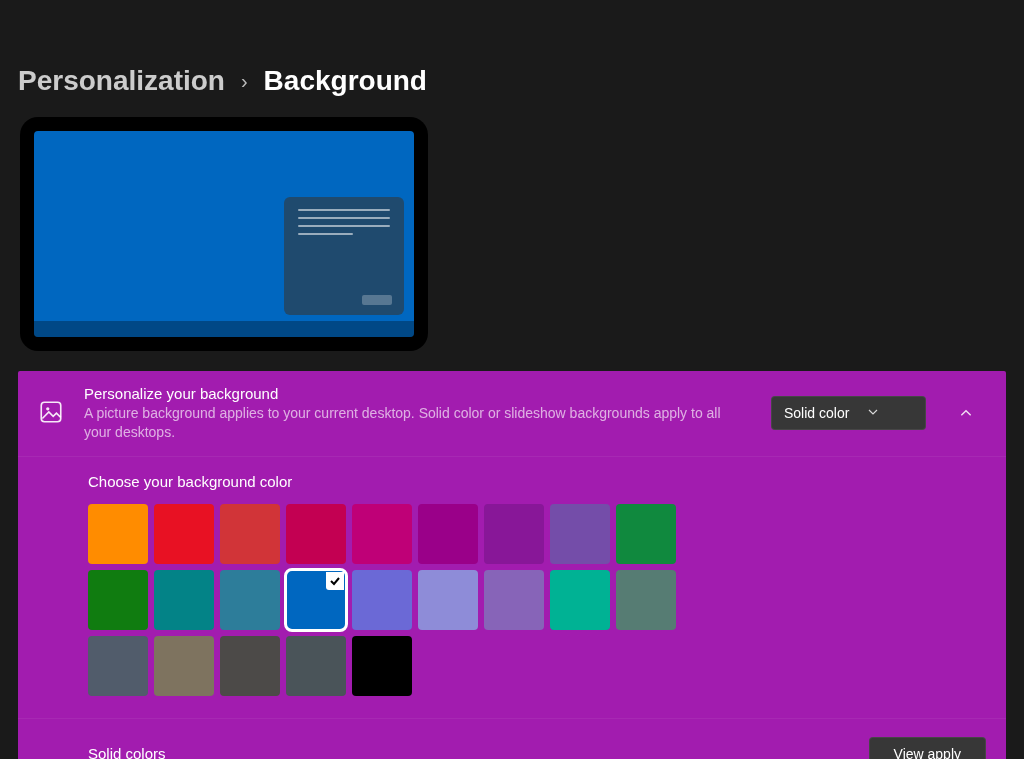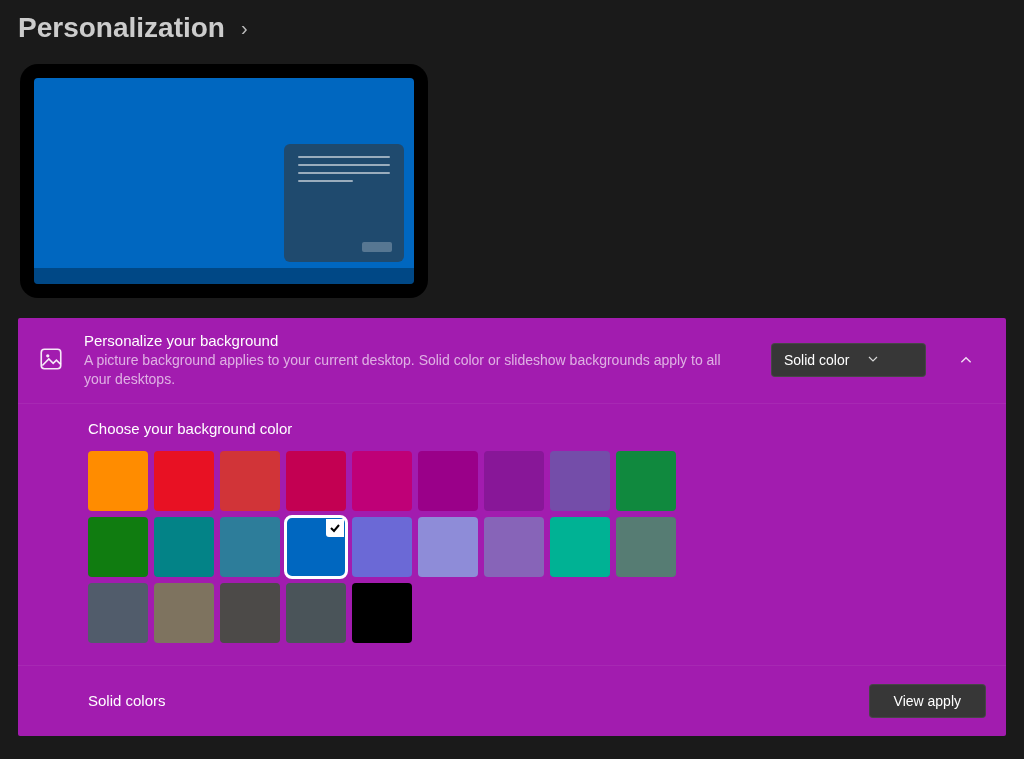--- a/index.html
+++ b/index.html
@@ -10,21 +10,22 @@
       font-size: 14px;
       width: 1024px;
       height: 759px;
       overflow: hidden;
       padding: 0 18px;
     }
     .breadcrumb {
       display: flex;
       align-items: center;
       gap: 16px;
-      padding: 12px 0 20px 0;
+      padding: 21px 0 20px 0;
+      margin-top: 44px;
     }
     .breadcrumb-parent {
       font-size: 28px;
       font-weight: 600;
       color: rgba(255,255,255,0.78);
       cursor: pointer;
     }
     .breadcrumb-sep {
       font-size: 20px;
       color: rgba(255,255,255,0.7);
@@ -187,20 +188,21 @@
       cursor: pointer;
       font-family: inherit;
     }
   </style>
 </head>
 <body>
 
 <div class="breadcrumb">
   <span class="breadcrumb-parent">Personalization</span>
   <span class="breadcrumb-sep">›</span>
+  <span class="breadcrumb-current">Background</span>
 </div>
 
 <div class="preview-monitor">
   <div class="preview-screen" style="background:#0067c0">
     <div class="preview-window">
       <div class="wline"></div>
       <div class="wline"></div>
       <div class="wline"></div>
       <div class="wline short"></div>
       <div class="wbtn"></div>

